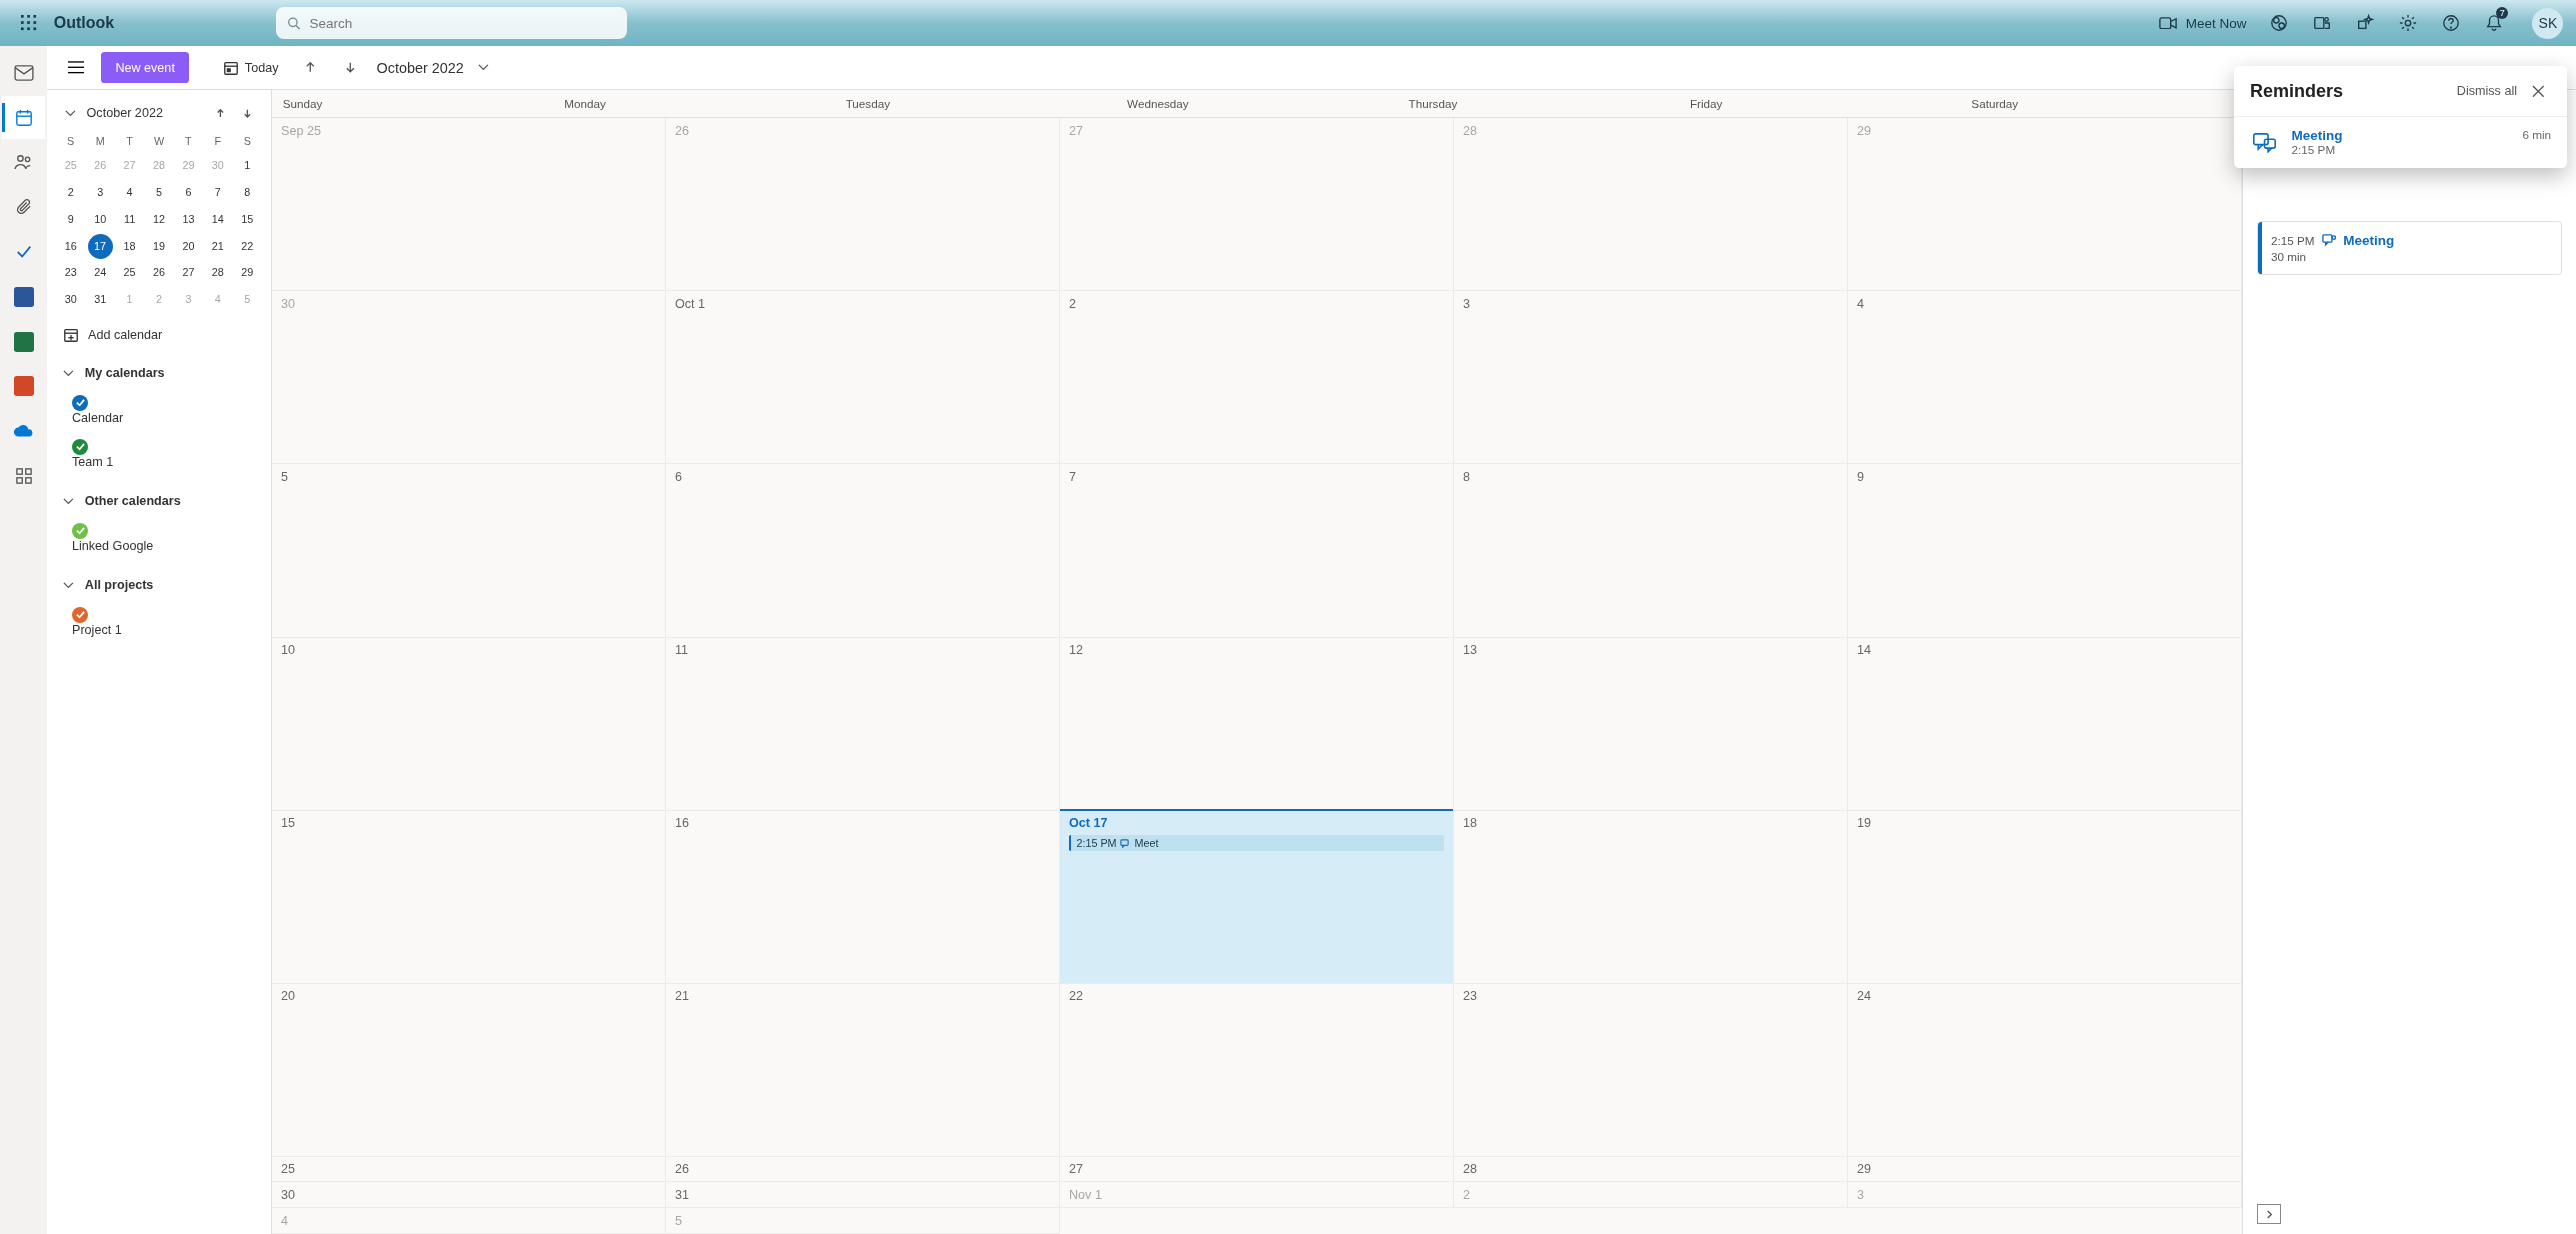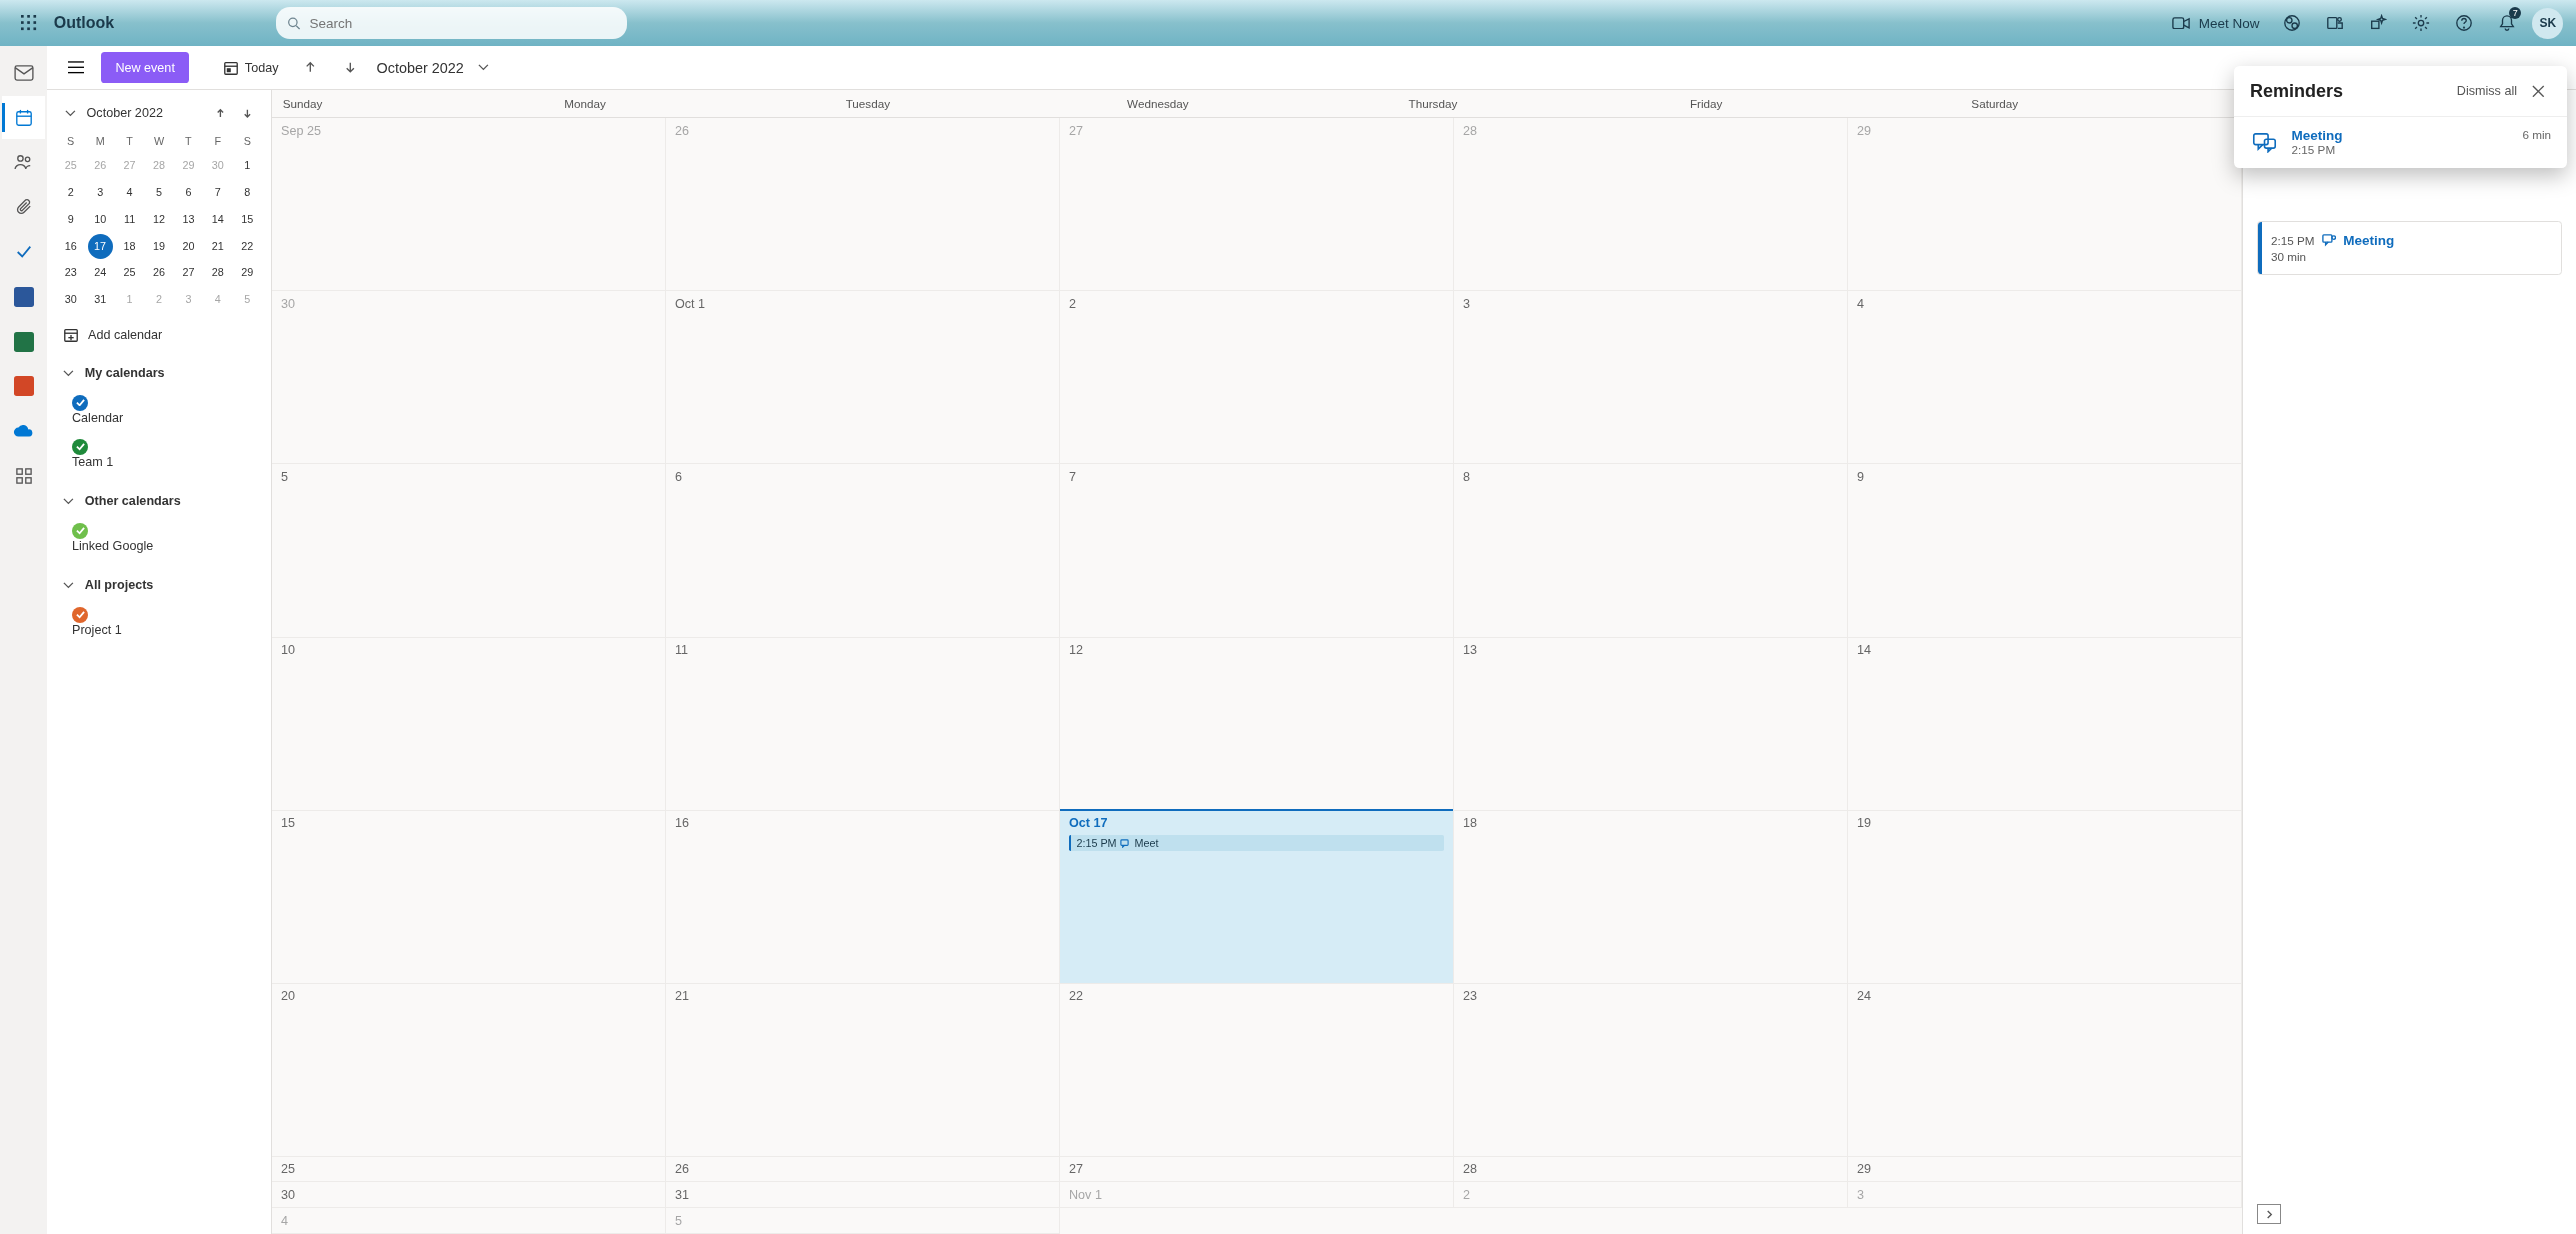--- a/index.html
+++ b/index.html
@@ -7,28 +7,28 @@
 body { display: flex; flex-direction: column; background: #faf9f8; }
 
 
 .header {
   height: 46px;
   background: linear-gradient(180deg,#cce8ef 0%,#87c0cc 50%,#6fb3c4 100%);
   display: flex; align-items: center; padding: 0 7.2px; position: relative; color: #1b3a4b;
 }
 .header .waffle { width:43px; height:43px; display:flex; align-items:center; justify-content:center; color:#1b3a4b; }
 .header .brand { font-size:16px; font-weight:600; margin-left:3.6px; color:#1b3a4b; }
-.header .search-wrap { margin-left:162px; width:351px; height:32px; background:rgba(255,255,255,.85); border-radius:14px; display:flex; align-items:center; padding:0 10.8px; gap:9px; }
+.header .search-wrap { margin-left:162px; width:351px; height:32px; background:rgba(255,255,255,.85); border-radius:8px; display:flex; align-items:center; padding:0 10.8px; gap:9px; }
 .header .search-wrap svg { opacity:.6; }
 .header .search-wrap input { border:none; background:transparent; outline:none; font-size:13.5px; width:100%; }
 .header .spacer { flex:1; }
 .header .meet { display:flex; align-items:center; gap:9px; font-size:13.5px; color:#1b3a4b; padding:0 10.8px; cursor:pointer; }
 .header .hbtn { width:43px; height:43px; display:flex; align-items:center; justify-content:center; color:#1b3a4b; cursor:pointer; position:relative; }
 .header .badge { position:absolute; top:5.4px; right:7.2px; background:#1b3a4b; color:#fff; border-radius:7.2px; font-size:9px; padding:0 3.6px; line-height:12.6px; }
-.header .avatar { width:31px; height:31px; border-radius:50%; background:#d0e8ef; color:#1b3a4b; display:flex; align-items:center; justify-content:center; font-size:12px; font-weight:700; margin-left:4px; margin-right:5.4px; }
+.header .avatar { width:31px; height:31px; border-radius:50%; background:#d0e8ef; color:#1b3a4b; display:flex; align-items:center; justify-content:center; font-size:14px; font-weight:400; margin-left:17px; margin-right:5.4px; }
 
 
 .body-row { flex:1; display:flex; min-height:0; }
 
 
 .rail { width:47px; background:#f3f2f1; display:flex; flex-direction:column; align-items:center; padding-top:5.4px; gap:1.8px; }
 .rail .rbtn { width:43px; height:43px; display:flex; align-items:center; justify-content:center; color:#555; cursor:pointer; position:relative; }
 .rail .rbtn.active { background:#fff; }
 .rail .rbtn.active::before { content:""; position:absolute; left:0; top:7.2px; bottom:7.2px; width:2.7px; background:#0078d4; }
 .rail .sq { width:20px; height:20px; border-radius:2.7px; }

